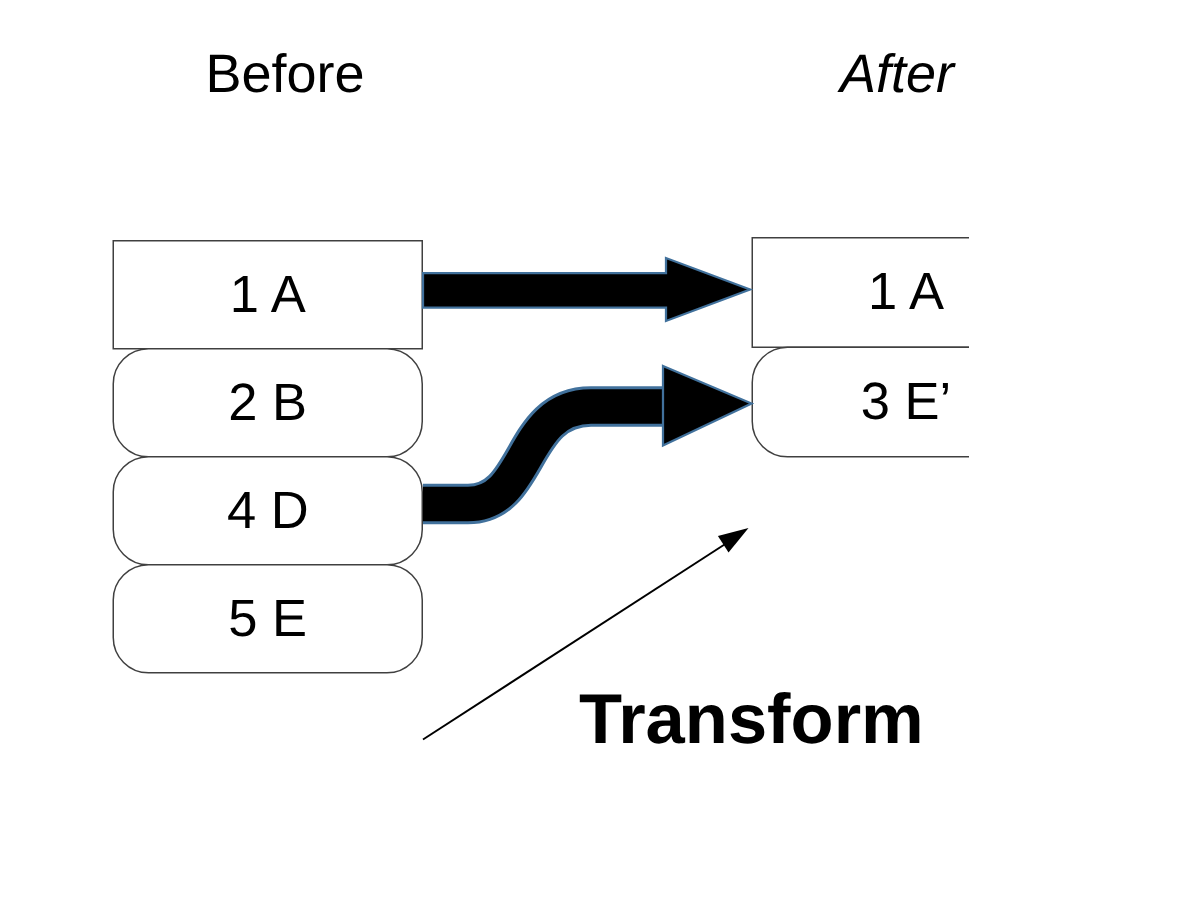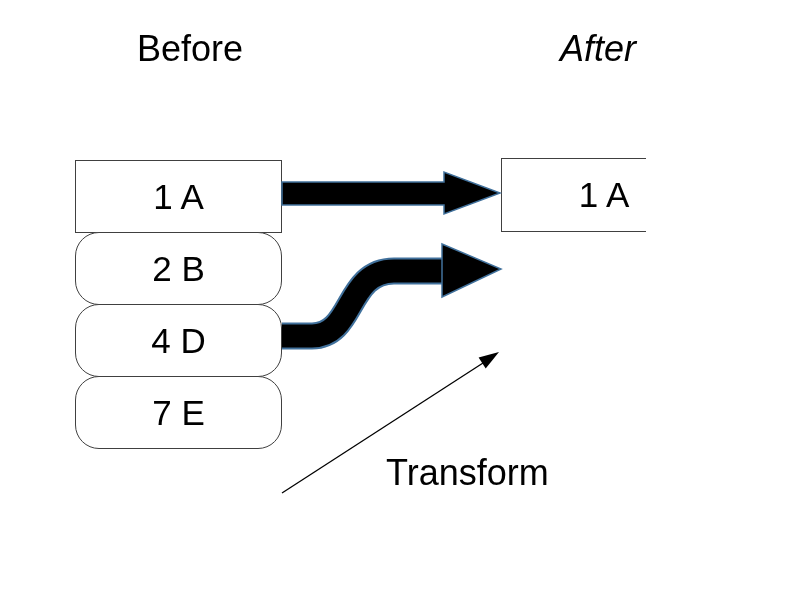--- a/index.html
+++ b/index.html
@@ -37,23 +37,24 @@
     font-size: 35px;
     white-space: nowrap;
   }
   .row + .row { margin-top: -1px; border-radius: 24px; }
   .before-table .row { height: 73px; }
   .after-table  .row { height: 74px; }
   .transform-label {
     position: absolute;
     left: 386px;
     top: 455px;
-    font-size: 36px;
+    font-size: 47px;
     line-height: 1;
     white-space: nowrap;
+    font-weight: bold;
   }
   .arrows-overlay {
     position: absolute;
     left: 0;
     top: 0;
     pointer-events: none;
   }
 </style>
 </head>
 <body>
@@ -68,27 +69,30 @@
     <div class="row">
       <span>1 A</span>
     </div>
     <div class="row">
       <span>2 B</span>
     </div>
     <div class="row">
       <span>4 D</span>
     </div>
     <div class="row">
-      <span>7 E</span>
+      <span>5 E</span>
     </div>
   </div>
 
   <div class="table after-table">
     <div class="row">
       <span>1 A</span>
+    </div>
+    <div class="row">
+      <span>3 E’</span>
     </div>
   </div>
 
   <div class="transform-label">Transform</div>
 
   <svg class="arrows-overlay" width="787" height="598" viewBox="0 0 787 598">
 
     <polygon points="282,182 444,182 444,172 500,193 444,214 444,205 282,205" stroke-width="1.5" stroke-linejoin="miter" fill="#000000" stroke="#41719c"></polygon>
 
     <path d="M 282 336 L 312 336 C 354 336 346 271 394 271 L 446 271" fill="none" stroke-width="27" stroke="#41719c"></path>

